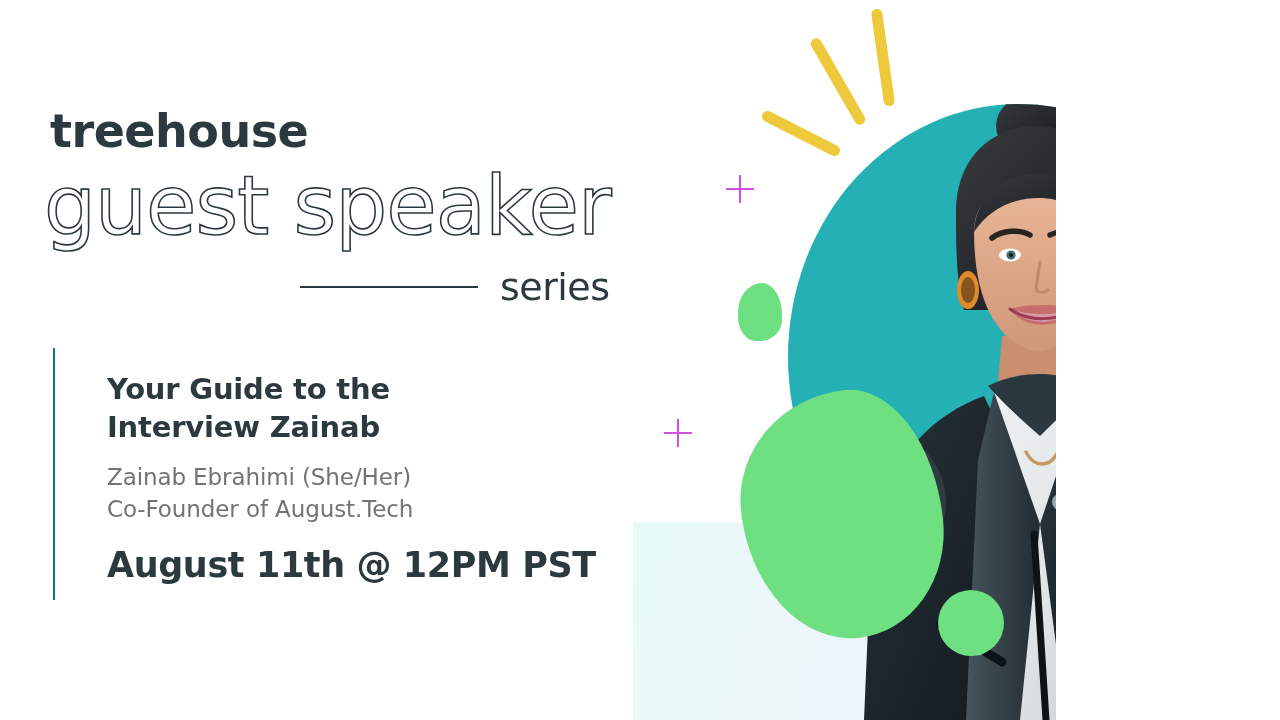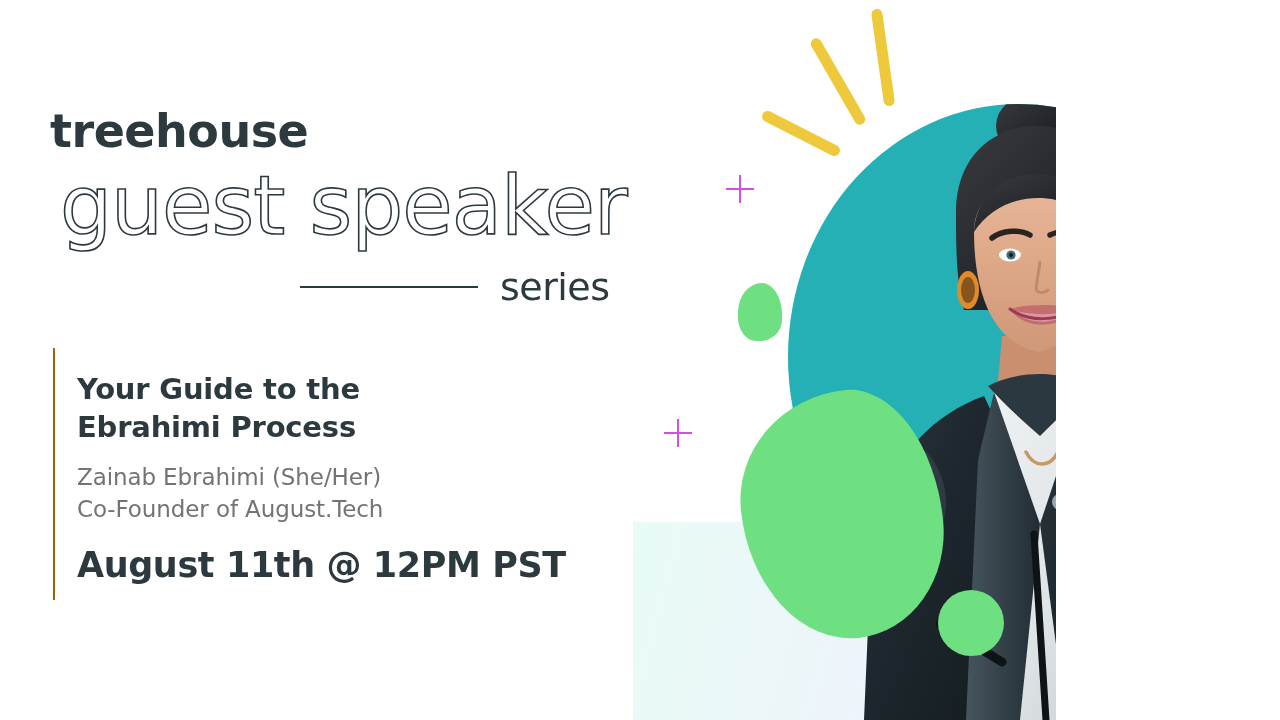--- a/index.html
+++ b/index.html
@@ -94,21 +94,21 @@
   .sq-2 { left:1196px; top:628px; width:96px; height:52px; }
 
   
   .wordmark {
     position:absolute; left:50px; top:108px;
     font-size:46px; font-weight:700; letter-spacing:-0.5px;
     color:#2c3a40; line-height:1;
     font-family:"DejaVu Sans", sans-serif;
   }
   .headline-outline {
-    position:absolute; left:60px; top:160px;
+    position:absolute; left:44px; top:160px;
     width:620px; height:92px;
   }
   .headline-outline svg { display:block; width:100%; height:100%; overflow:visible; }
   .headline-outline text {
     font-family:"DejaVu Sans", sans-serif;
     font-size:82px; font-weight:400; letter-spacing:-1px;
     fill:none; stroke:#2c3a40; stroke-width:1.6px;
   }
 
   .series-row {
@@ -120,22 +120,22 @@
     flex:0 0 178px; height:2px; background:#2c3a40;
   }
   .series-word {
     font-size:38px; font-weight:400; color:#2c3a40;
     letter-spacing:-0.5px; line-height:1;
   }
 
   .detail-block {
     position:absolute; left:53px; top:348px;
     width:600px; height:252px;
-    border-left:2px solid #a16207;
-    padding-left:22px;
+    border-left:2px solid #0f766e;
+    padding-left:52px;
     display:flex; flex-direction:column;
     justify-content:flex-start;
   }
   .talk-title {
     font-size:29px; font-weight:700; color:#2c3a40;
     line-height:1.32; letter-spacing:-0.2px;
     margin-top:22px;
   }
   .speaker-name, .speaker-role {
     font-size:23px; font-weight:400; color:#737373;
@@ -289,20 +289,20 @@
   </div>
 
   <div class="series-row">
     <div class="series-rule"></div>
     <div class="series-word">series</div>
   </div>
 
   <div class="detail-block">
     <div class="talk-title">
       <span>Your Guide to the</span><br>
-      <span>Ebrahimi Process</span>
+      <span>Interview Zainab</span>
     </div>
     <div class="speaker-name">Zainab Ebrahimi (She/Her)</div>
     <div class="speaker-role">Co-Founder of August.Tech</div>
     <div class="datetime">August 11th @ 12PM PST</div>
   </div>
 
 </div>
 
 </body></html>

